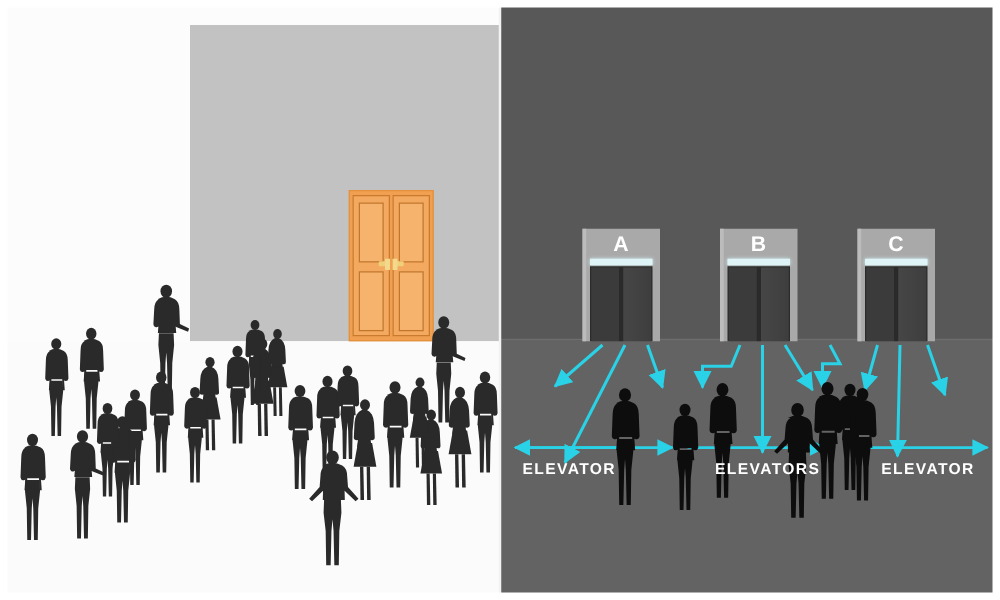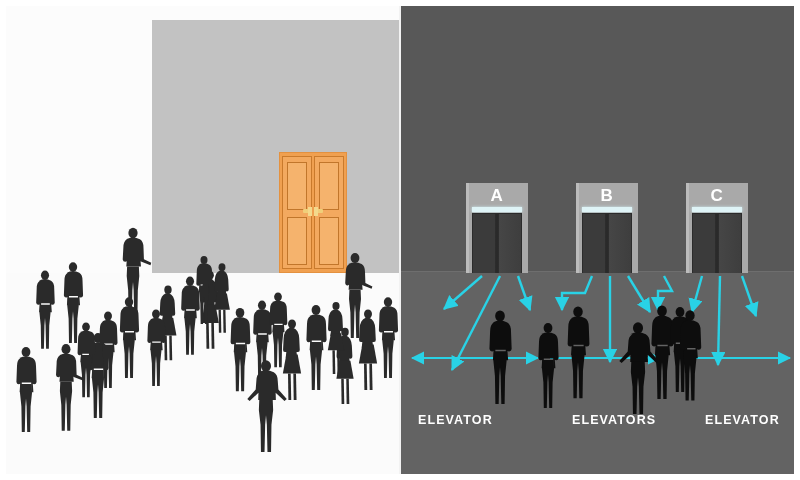--- a/index.html
+++ b/index.html
@@ -187,21 +187,20 @@
   
   .floor-caption {
     position: absolute;
     top: 368px;
     color: #ffffff;
     font-size: 12.5px;
     font-weight: bold;
     letter-spacing: 1.1px;
     font-family: "Liberation Sans", sans-serif;
     white-space: nowrap;
-    margin-top: 45px;
   }
 
   
   .people-layer {
     position: absolute;
     left: 0; top: 0;
     width: 400px; height: 480px;
     pointer-events: none;
   }
 

